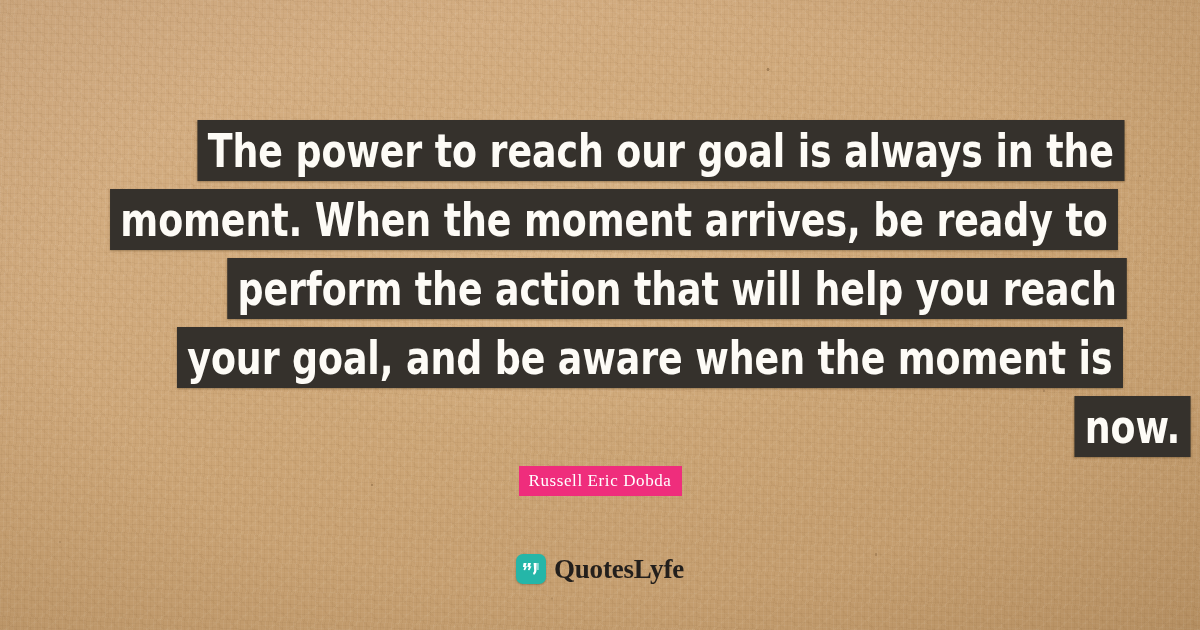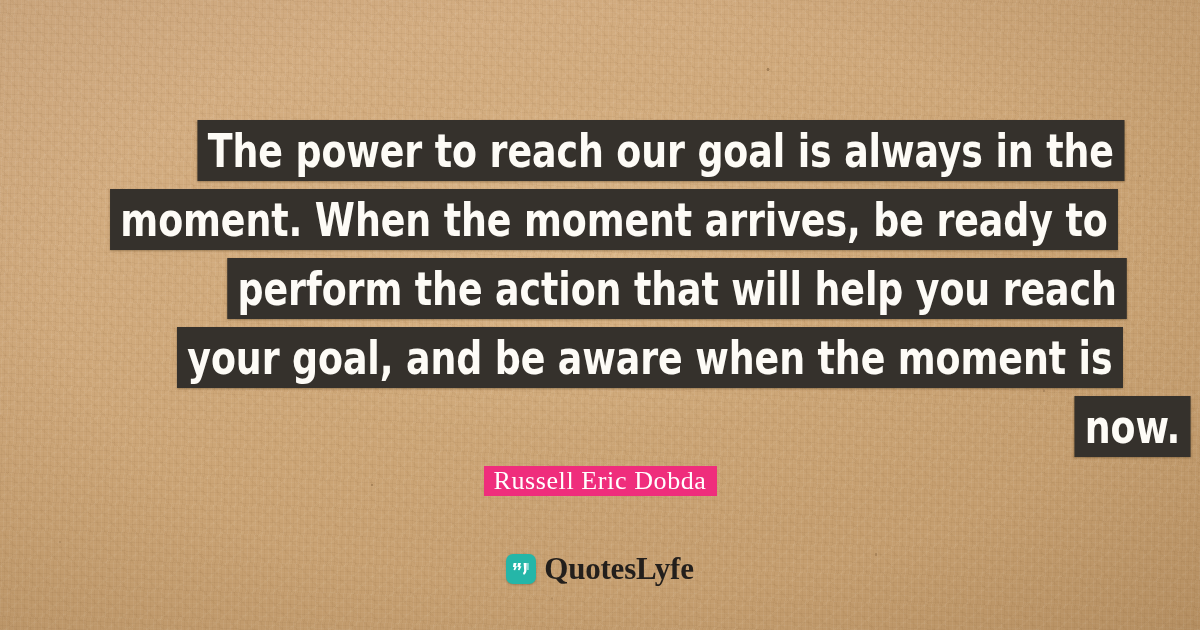--- a/index.html
+++ b/index.html
@@ -124,21 +124,21 @@
     left: 0;
     right: 0;
     display: flex;
     justify-content: center;
   }
   .author-name {
     display: inline-block;
     background: #ef2d7c;
     color: #ffffff;
     font-family: "Liberation Serif", "DejaVu Serif", serif;
-    font-size: 26px;
+    font-size: 17px;
     line-height: 30px;
     height: 30px;
     letter-spacing: 0.6px;
     padding: 0 10px;
     white-space: nowrap;
   }
 
   
   .brand {
     position: absolute;
@@ -158,21 +158,21 @@
     display: flex;
     align-items: center;
     justify-content: center;
     box-shadow: 0 1px 2px rgba(60,36,10,0.30);
     flex: none;
   }
   .brand-mark svg { display: block; }
   .brand-name {
     font-family: "Liberation Serif", "DejaVu Serif", serif;
     font-weight: 700;
-    font-size: 31px;
+    font-size: 27px;
     line-height: 30px;
     color: #231f1c;
     letter-spacing: -0.2px;
     white-space: nowrap;
   }
 </style>
 </head>
 <body>
 
 <div class="card">

